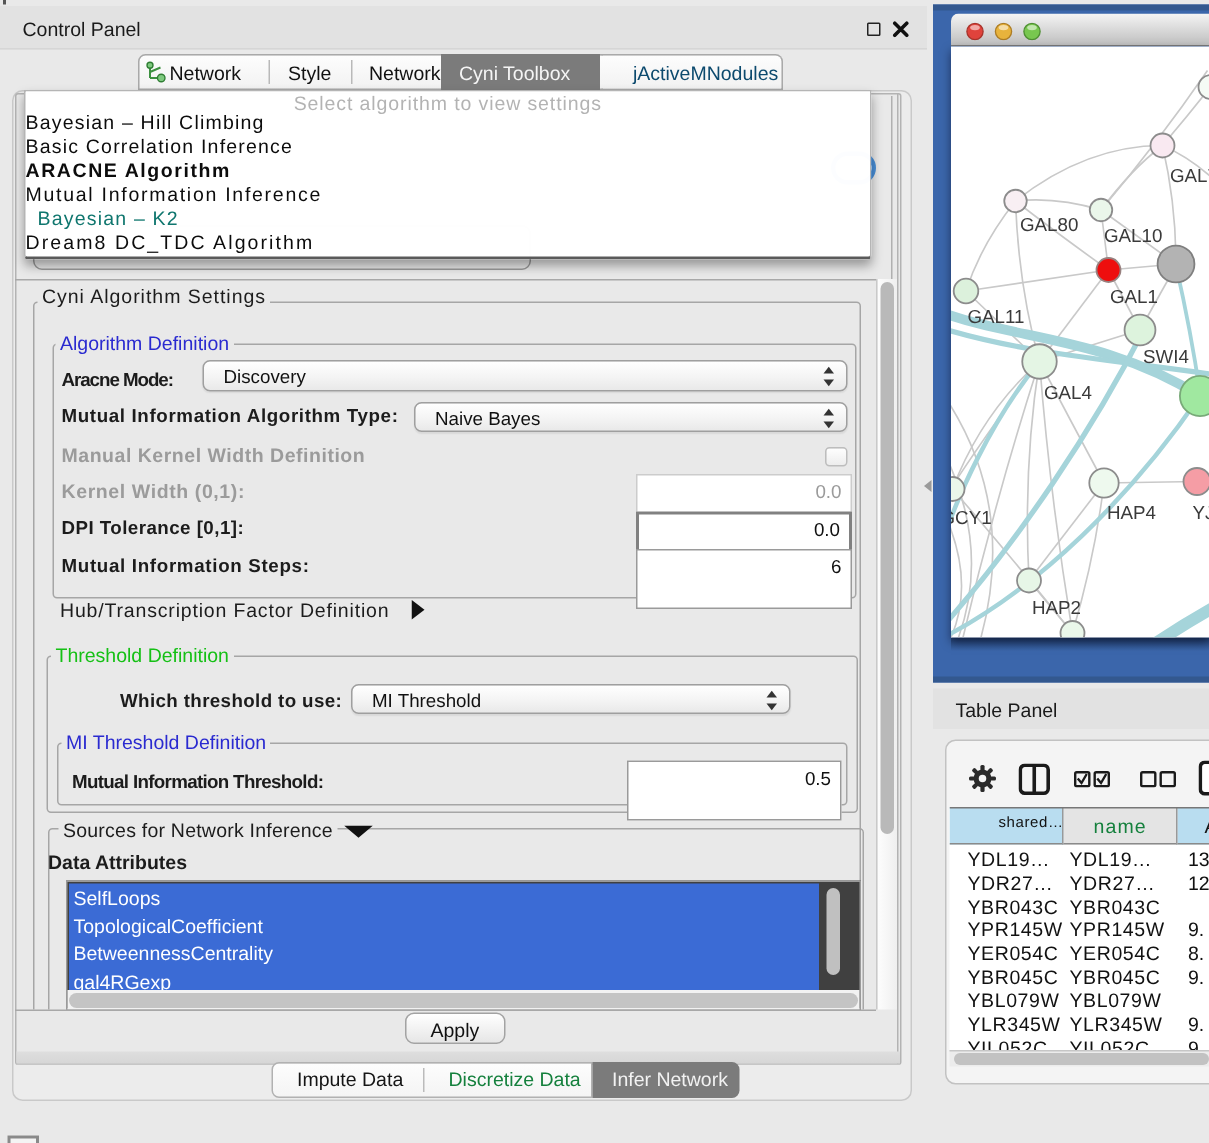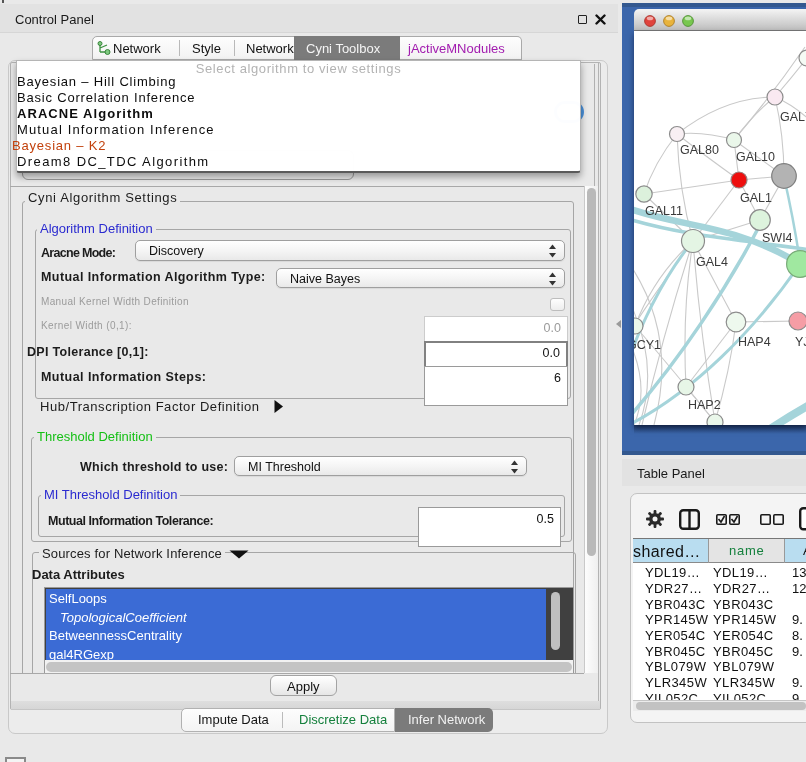--- a/index.html
+++ b/index.html
@@ -1,19 +1,19 @@
 <!DOCTYPE html>
 <html><head>
 <meta charset="utf-8">
 <style>
 html,body{margin:0;padding:0;}
 body{width:806px;height:762px;background:#e9e9e9;font-family:"Liberation Sans",sans-serif;position:relative;overflow:hidden;}
 .abs{position:absolute;}
 .lbl{font-weight:bold;font-size:12.5px;color:#1c1c1c;white-space:nowrap;text-align:right;}
-.lblg{font-weight:normal;font-size:10px;color:#9b9b9b;white-space:nowrap;}
+.lblg{font-weight:bold;font-size:13px;color:#9b9b9b;white-space:nowrap;}
 .combo{position:absolute;height:21px;border:1px solid #9f9f9f;border-radius:5px;background:linear-gradient(#ffffff,#f4f4f4 55%,#e9e9e9);box-shadow:0 1px 1px rgba(0,0,0,0.07);box-sizing:border-box;}
 .combo .ct{position:absolute;left:13px;top:3px;font-size:12.5px;color:#111;white-space:nowrap;}
 .combo .ar{position:absolute;right:7px;top:3px;width:9px;height:14px;}
 .inp{position:absolute;height:40px;background:#fff;border:1px solid #b9b9b9;box-sizing:border-box;}
 .inp .it{position:absolute;right:6px;top:4px;font-size:12.5px;color:#111;}
 .gbox{position:absolute;border:1px solid #a6a6a6;border-radius:3px;}
 .gtitle{position:absolute;font-size:13px;background:#e9e9e9;padding:0 3px;white-space:nowrap;line-height:13px;}
 svg{display:block;}
 </style>
 </head>
@@ -36,21 +36,21 @@
   <div id="toptabs">
     <div class="abs" style="left:92px;top:36px;width:310px;height:24px;background:linear-gradient(#fdfdfd,#f2f2f2);border:1px solid #a9a9a9;border-radius:5px 0 0 0;box-sizing:border-box;"></div>
     <div class="abs" style="left:294px;top:36px;width:106px;height:24px;background:#7b7b7b;"></div>
     <div class="abs" style="left:400px;top:36px;width:122px;height:24px;background:linear-gradient(#fdfdfd,#f2f2f2);border:1px solid #a9a9a9;border-left:none;border-radius:0 5px 0 0;box-sizing:border-box;"></div>
     <div class="abs" style="left:179px;top:40px;width:1px;height:16px;background:#b9b9b9;"></div>
     <div class="abs" style="left:234px;top:40px;width:1px;height:16px;background:#b9b9b9;"></div>
     <div class="abs" style="left:113px;top:41px;font-size:13px;color:#111;">Network</div>
     <div class="abs" style="left:192px;top:41px;font-size:13px;color:#111;">Style</div>
     <div class="abs" style="left:246px;top:41px;font-size:13px;color:#111;">Network</div>
     <div class="abs" style="left:306px;top:41px;font-size:13px;color:#f5f5f5;">Cyni Toolbox</div>
-    <div class="abs" style="left:408px;top:41px;font-size:13px;color:#a21caf;">jActiveMNodules</div>
+    <div class="abs" style="left:422px;top:41px;font-size:13px;color:#0c4a6e;">jActiveMNodules</div>
     <svg class="abs" style="left:96px;top:40px;" width="15" height="17" viewBox="0 0 15 17">
       <path d="M4 4 L4 12 M4 8 L11 5 M4 12 L11 12" stroke="#3d9140" stroke-width="1.3" fill="none"></path>
       <circle cx="4" cy="3.5" r="2" fill="#7ec97f" stroke="#2f7d33" stroke-width="0.9"></circle>
       <circle cx="11.5" cy="12" r="2.5" fill="#7ec97f" stroke="#2f7d33" stroke-width="0.9"></circle>
     </svg>
   </div>
 
   <div id="viewport" class="abs" style="left:10px;top:186px;width:574px;height:486px;overflow:hidden;border-top:1px solid #a8a8a8;border-bottom:1px solid #a8a8a8;box-sizing:content-box;">
   <div class="abs" style="left:0;top:0;width:574px;height:486px;">
 
@@ -79,21 +79,21 @@
     </div>
 
     <div class="lblg abs" style="left:31px;top:109px;letter-spacing:0.35px;">Manual Kernel Width Definition</div>
     <div class="abs" style="left:540px;top:111px;width:13px;height:11px;border:1px solid #bdbdbd;border-radius:3px;background:linear-gradient(#fefefe,#ededed);"></div>
 
     <div class="lblg abs" style="left:31px;top:133px;letter-spacing:0.4px;">Kernel Width (0,1):</div>
     <div class="inp" style="left:414px;top:129px;width:144px;border-color:#cccccc;">
           <div class="it" style="color:#9b9b9b;">0.0</div>
         </div>
 
-    <div class="lbl abs" style="left:17px;top:158px;letter-spacing:0.3px;">DPI Tolerance [0,1]:</div>
+    <div class="lbl abs" style="left:31px;top:158px;letter-spacing:0.3px;">DPI Tolerance [0,1]:</div>
     <div class="inp" style="left:414px;top:154px;width:144px;border:2px solid #818181;">
           <div class="it" style="top:3px;">0.0</div>
         </div>
 
     <div class="lbl abs" style="left:31px;top:183px;letter-spacing:0.45px;">Mutual Information Steps:</div>
     <div class="inp" style="left:414px;top:179px;width:144px;border-color:#9a9a9a;">
           <div class="it">6</div>
         </div>
 
     <div class="abs" style="left:30px;top:212px;font-size:13px;letter-spacing:0.55px;color:#1c1c1c;">Hub/Transcription Factor Definition</div>
@@ -108,36 +108,36 @@
     <div class="combo" style="left:224px;top:269px;width:293px;height:20px;">
       <div class="ct" style="top:2.5px;">MI Threshold</div>
       <svg class="ar" style="top:2.5px;" viewBox="0 0 9 14">
             <path d="M4.5 0.5 L8 5 L1 5 Z" fill="#333"></path>
             <path d="M4.5 13.5 L8 9 L1 9 Z" fill="#333"></path>
           </svg>
     </div>
 
     <div class="gbox" style="left:28px;top:308px;width:525px;height:40px;"></div>
     <div class="gtitle" style="left:31px;top:301px;color:#2a2ad0;">MI Threshold Definition</div>
-    <div class="lbl abs" style="left:38px;top:327px;letter-spacing:-0.45px;">Mutual Information Tolerance:</div>
+    <div class="lbl abs" style="left:38px;top:327px;letter-spacing:-0.45px;">Mutual Information Threshold:</div>
     <div class="inp" style="left:408px;top:320px;width:143px;border-color:#9a9a9a;">
           <div class="it">0.5</div>
         </div>
 
     <div class="gbox" style="left:22px;top:365px;width:541.5px;height:200px;"></div>
     <div class="gtitle" style="left:29px;top:360px;color:#1c1c1c;letter-spacing:0.15px;">Sources for Network Inference</div>
     <svg class="abs" style="left:219px;top:363px;" width="20" height="9" viewBox="0 0 20 9">
           <path d="M0.5 0.5 L19.5 0.5 L10 8.5 Z" fill="#111"></path>
         </svg>
     <div class="abs" style="left:22px;top:380px;font-size:13px;font-weight:bold;color:#1c1c1c;">Data Attributes</div>
 
     <div class="abs" style="left:34px;top:400px;width:529.5px;height:86px;background:#404040;border:1px solid #9a9a9a;box-sizing:border-box;">
       <div class="abs" style="left:1px;top:1px;width:500px;height:71px;background:#3b6bd5;"></div>
       <div class="abs" style="left:4px;top:3px;font-size:13px;color:#fff;">SelfLoops</div>
-      <div class="abs" style="left:15px;top:21.5px;font-size:13px;color:#fff;font-style:italic;">TopologicalCoefficient</div>
+      <div class="abs" style="left:4px;top:21.5px;font-size:13px;color:#fff;">TopologicalCoefficient</div>
       <div class="abs" style="left:4px;top:40px;font-size:13px;color:#fff;">BetweennessCentrality</div>
       <div class="abs" style="left:4px;top:58.5px;font-size:13px;color:#fff;">gal4RGexp</div>
       <div class="abs" style="left:506px;top:4px;width:9px;height:58px;background:#c0c0c0;border-radius:5px;"></div>
       <div class="abs" style="left:0px;top:72px;width:527.5px;height:13px;background:#f2f2f2;">
         <div class="abs" style="left:1px;top:2px;width:526px;height:10px;background:#c4c4c4;border-radius:5px;"></div>
       </div>
     </div>
   </div>
   </div>
 
@@ -160,21 +160,21 @@
   <div class="abs" style="left:554px;top:101px;width:24px;height:16px;border:3px solid #4a90d9;border-radius:11px;background:#fff;"></div>
   <div class="abs" style="left:594px;top:64px;width:1px;height:122px;background:#b0b0b0;"></div>
   <div class="abs" style="left:22px;top:150px;width:330px;height:28px;border:1px solid #9a9a9a;border-radius:6px;background:transparent;"></div>
 
   <div class="abs" style="left:16px;top:60px;width:565px;height:113px;background:rgba(255,255,255,0.985);border:1px solid #b5b5b5;border-bottom:2px solid #5a5a5a;border-radius:0 0 3px 3px;box-shadow:0 4px 7px rgba(0,0,0,0.35);box-sizing:border-box;"></div>
   <div class="abs" style="left:16px;top:61px;width:565px;height:14px;font-size:13px;letter-spacing:0.6px;color:#b3b3b3;text-align:center;">Select algorithm to view settings</div>
   <div class="abs" style="left:17px;top:73.5px;font-size:13px;letter-spacing:0.8px;color:#0c0c0c;">Bayesian – Hill Climbing</div>
   <div class="abs" style="left:17px;top:89.5px;font-size:13px;letter-spacing:0.8px;color:#0c0c0c;">Basic Correlation Inference</div>
   <div class="abs" style="left:17px;top:105.5px;font-size:13px;font-weight:bold;letter-spacing:1.05px;color:#0c0c0c;">ARACNE Algorithm</div>
   <div class="abs" style="left:17px;top:121.5px;font-size:13px;letter-spacing:1.15px;color:#0c0c0c;">Mutual Information Inference</div>
-  <div class="abs" style="left:12px;top:137.5px;font-size:13px;letter-spacing:0.8px;color:#c2410c;">Bayesian – K2</div>
+  <div class="abs" style="left:25px;top:137.5px;font-size:13px;letter-spacing:0.8px;color:#0f766e;">Bayesian – K2</div>
   <div class="abs" style="left:17px;top:153.5px;font-size:13px;letter-spacing:1.4px;color:#0c0c0c;">Dream8 DC_TDC Algorithm</div>
 
   <div class="abs" style="left:5px;top:757px;width:17px;height:10px;border:2px solid #8a8a8a;background:#f4f4f4;"></div>
 
   <svg class="abs" style="left:616px;top:320px;" width="6" height="8" viewBox="0 0 6 8">
       <path d="M5 0 L5 8 L0 4 Z" fill="#9a9a9a"></path>
     </svg>
 </div>
 
 <div class="abs" id="net" style="left:622px;top:3px;width:184px;height:452px;background:#3b66ab;">
@@ -312,21 +312,21 @@
     <rect x="1.2" y="1.2" width="16" height="21" rx="3" fill="#fff" stroke="#1a1a1a" stroke-width="2.4"></rect>
   </svg>
 
   <div class="abs" style="left:11px;top:79px;width:173px;height:162px;overflow:hidden;background:#fff;">
 
     <div class="abs" style="left:0;top:0;width:76px;height:25px;background:#b9ddf0;border-bottom:1px solid #8a8a8a;box-sizing:border-box;"></div>
     <div class="abs" style="left:76px;top:0;width:75.5px;height:25px;background:#e4e4e4;border-bottom:1px solid #8a8a8a;box-sizing:border-box;"></div>
     <div class="abs" style="left:151.5px;top:0;width:21.5px;height:25px;background:#b9ddf0;border-bottom:1px solid #8a8a8a;box-sizing:border-box;"></div>
     <div class="abs" style="left:75px;top:0;width:1px;height:25px;background:#999;"></div>
     <div class="abs" style="left:151px;top:0;width:1px;height:25px;background:#999;"></div>
-    <div class="abs" style="left:0;top:5px;width:76px;font-size:16px;letter-spacing:0.4px;color:#111;text-align:left;">shared…</div>
+    <div class="abs" style="left:0;top:5px;width:76px;font-size:10px;letter-spacing:0.4px;color:#111;text-align:right;">shared…</div>
     <div class="abs" style="left:76px;top:5px;width:75.5px;font-size:13px;letter-spacing:0.7px;color:#15803d;text-align:center;">name</div>
       <div class="abs" style="left:170px;top:5px;font-size:13px;color:#111;">A</div>
       <div class="abs" style="left:0;top:0;width:173px;height:1px;background:#777;"></div>
     <div id="rows">
         <div class="abs" style="left:12px;top:27.2px;font-size:13px;letter-spacing:0.4px;color:#111;">YDL19…</div>
         <div class="abs" style="left:80px;top:27.2px;font-size:13px;letter-spacing:0.4px;color:#111;">YDL19…</div>
         <div class="abs" style="left:159px;top:27.2px;font-size:13px;color:#111;">13</div>
         <div class="abs" style="left:12px;top:42.9px;font-size:13px;letter-spacing:0.4px;color:#111;">YDR27…</div>
         <div class="abs" style="left:80px;top:42.9px;font-size:13px;letter-spacing:0.4px;color:#111;">YDR27…</div>
         <div class="abs" style="left:159px;top:42.9px;font-size:13px;color:#111;">12</div>

